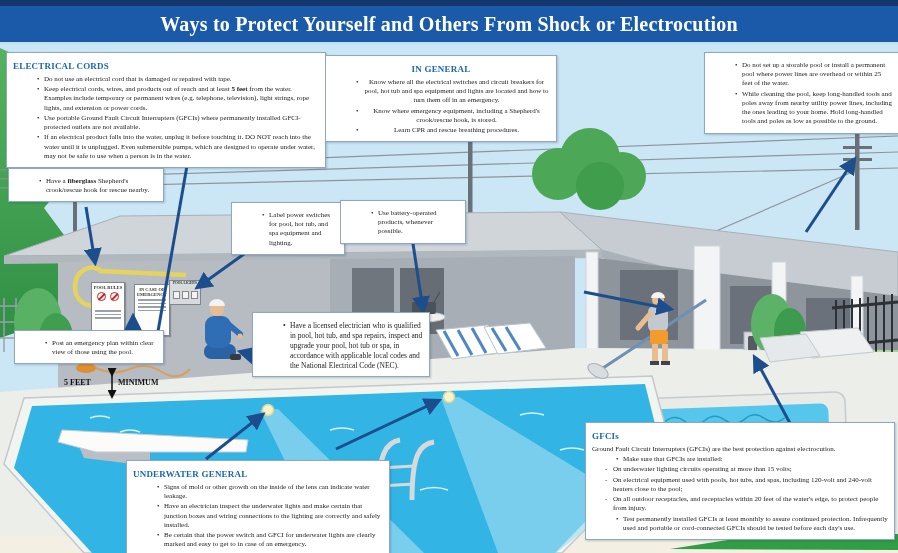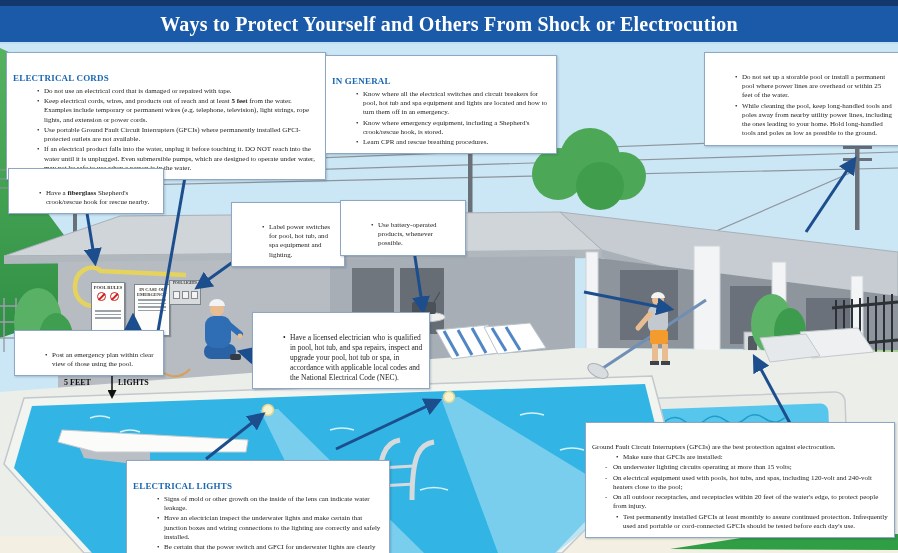--- a/index.html
+++ b/index.html
@@ -5,21 +5,21 @@
   html,body{margin:0;padding:0;background:#dfe8ee;}
   .canvas{position:relative;width:898px;height:553px;overflow:hidden;
     font-family:Liberation Serif, serif;background:#cbe6f5;}
   .topstrip{position:absolute;left:0;top:0;width:898px;height:6px;background:#14386e;}
   .titlebar{position:absolute;left:0;top:6px;width:898px;height:36px;background:#1a5aa8;
     border-bottom:2px solid #bfe0f2;display:flex;align-items:center;justify-content:center;}
   .titlebar h1{margin:0;color:#ffffff;font-size:20px;font-weight:bold;letter-spacing:.2px;}
   svg.scene,svg.arrows{position:absolute;left:0;top:0;}
   svg.arrows{z-index:3;pointer-events:none;}
   .callout{position:absolute;z-index:4;background:#ffffff;border:1px solid #8ea7c5;
-    box-shadow:1px 1px 2px rgba(40,60,90,.25);padding:20px 6px 5px 6px;
+    box-shadow:1px 1px 2px rgba(40,60,90,.25);padding:8px 6px 5px 6px;
     font-size:7px;line-height:1.32;color:#1c1c1c;}
   .callout h2{margin:0 0 2px 0;font-size:9px;color:#1a67b2;letter-spacing:.2px;}
   .callout ul{margin:0;padding:0;list-style:none;}
   .callout li{position:relative;padding-left:7px;margin-bottom:1px;margin-left:24px;}
   .callout li::before{content:"\2022";position:absolute;left:0;top:0;}
   .callout li.lv2{margin-left:13px;padding-left:8px;}
   .callout li.lv2::before{content:"-";}
   .callout p.intro{margin:0 0 1px 0;}
   .five-feet{position:absolute;z-index:4;font-size:8px;font-weight:bold;color:#111;}
   .sign{position:absolute;z-index:2;background:#fdfdfc;border:1px solid #7d858d;
@@ -288,34 +288,34 @@
   </div>
   <div class="panel" style="left:169px;top:280px;width:30px;height:23px;">
     <div class="t">POOL LIGHTS</div>
     <span class="sw"></span><span class="sw"></span><span class="sw"></span>
   </div>
 
   <div class="five-feet" style="left:64px;top:378px;">
     <span>5 FEET</span>
   </div>
   <div class="five-feet" style="left:118px;top:378px;">
-    <span>LIGHTS</span>
+    <span>MINIMUM</span>
   </div>
 
   <div class="callout" style="left:6px;top:52px;width:306px;">
     <h2>ELECTRICAL CORDS</h2>
     <ul>
       <li>Do not use an electrical cord that is damaged or repaired with tape.</li>
       <li>Keep electrical cords, wires, and products out of reach and at least <b>5 feet</b> from the water. Examples include temporary or permanent wires (e.g. telephone, television), light strings, rope lights, and extension or power cords.</li>
       <li>Use portable Ground Fault Circuit Interrupters (GFCIs) where permanently installed GFCI-protected outlets are not available.</li>
       <li>If an electrical product falls into the water, unplug it before touching it. DO NOT reach into the water until it is unplugged. Even submersible pumps, which are designed to operate under water, may not be safe to use when a person is in the water.</li>
     </ul>
   </div>
 
-  <div class="callout" style="left:325px;top:55px;width:218px;">
+  <div class="callout" style="left:325px;top:55px;width:218px;text-align:center;">
     <h2>IN GENERAL</h2>
     <ul>
       <li>Know where all the electrical switches and circuit breakers for pool, hot tub and spa equipment and lights are located and how to turn them off in an emergency.</li>
       <li>Know where emergency equipment, including a Shepherd's crook/rescue hook, is stored.</li>
       <li>Learn CPR and rescue breathing procedures.</li>
     </ul>
   </div>
 
   <div class="callout" style="left:704px;top:52px;width:182px;">
     <ul>
@@ -349,29 +349,30 @@
       </ul>
   </div>
 
   <div class="callout" style="left:252px;top:312px;width:164px;font-size:7.5px;">
     <ul>
         <li>Have a licensed electrician who is qualified in pool, hot tub, and spa repairs, inspect and upgrade your pool, hot tub or spa, in accordance with applicable local codes and the National Electrical Code (NEC).</li>
       </ul>
   </div>
 
   <div class="callout" style="left:126px;top:460px;width:250px;">
-    <h2>ELECTRICAL LIGHTS</h2>
+    <h2>UNDERWATER GENERAL</h2>
     <ul>
       <li>Signs of mold or other growth on the inside of the lens can indicate water leakage.</li>
       <li>Have an electrician inspect the underwater lights and make certain that junction boxes and wiring connections to the lighting are correctly and safely installed.</li>
       <li>Be certain that the power switch and GFCI for underwater lights are clearly marked and easy to get to in case of an emergency.</li>
     </ul>
   </div>
 
   <div class="callout" style="left:585px;top:422px;width:296px;">
+    <h2>GFCIs</h2>
     <p class="intro">Ground Fault Circuit Interrupters (GFCIs) are the best protection against electrocution.</p>
     <ul>
       <li class="lv1">Make sure that GFCIs are installed:</li>
       <li class="lv2">On underwater lighting circuits operating at more than 15 volts;</li>
       <li class="lv2">On electrical equipment used with pools, hot tubs, and spas, including 120-volt and 240-volt heaters close to the pool;</li>
       <li class="lv2">On all outdoor receptacles, and receptacles within 20 feet of the water's edge, to protect people from injury.</li>
       <li class="lv1">Test permanently installed GFCIs at least monthly to assure continued protection. Infrequently used and portable or cord-connected GFCIs should be tested before each day's use.</li>
     </ul>
   </div>
 

